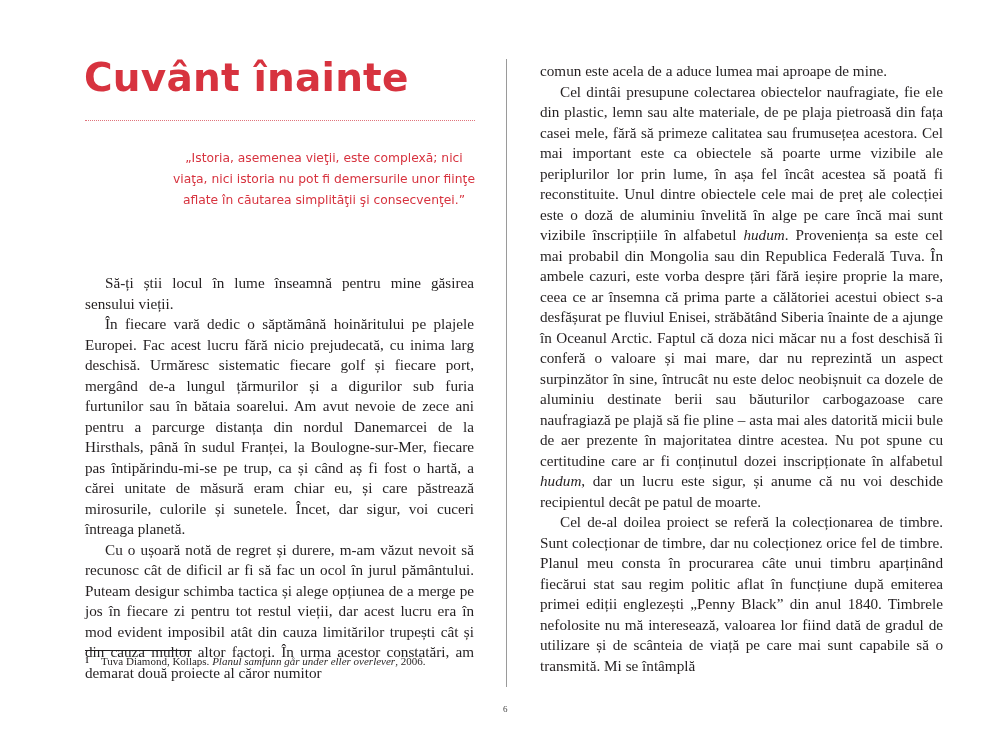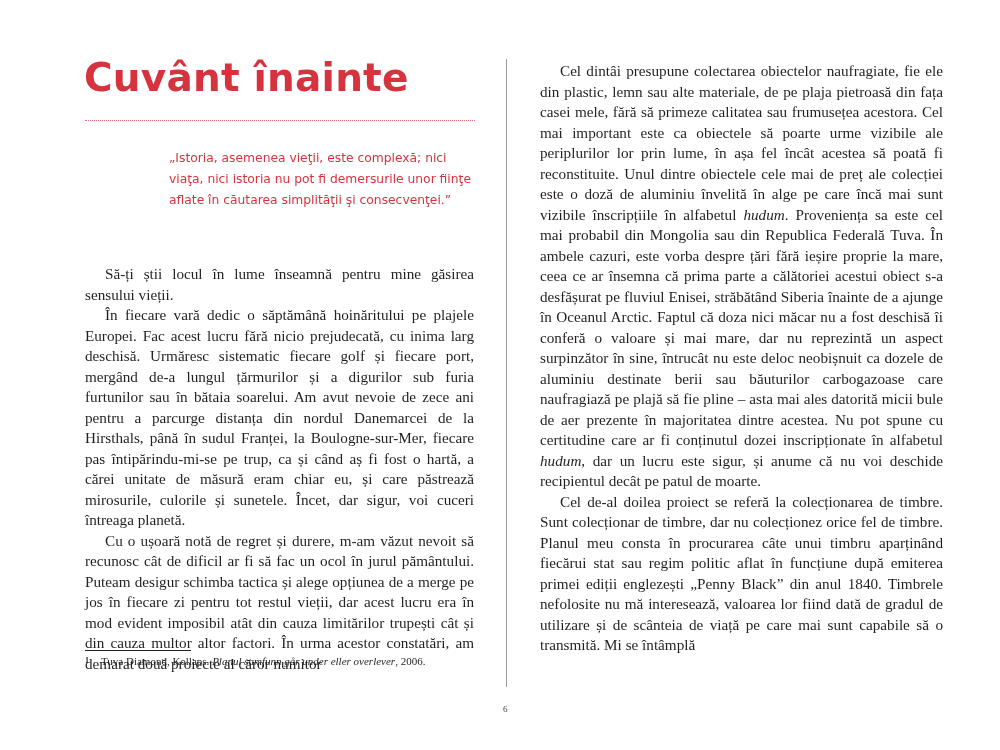--- a/index.html
+++ b/index.html
@@ -9,28 +9,28 @@
   .left { left:0; width:506px; }
   .right { left:507px; width:493px; }
   .divider { position:absolute; left:506px; top:59px; width:1px; height:628px; background:#9a9a9a; }
   .title { position:absolute; left:84px; top:60px; font-family:"DejaVu Sans", "Liberation Sans", sans-serif;
            font-weight:bold; font-size:39px; color:#d7333f; letter-spacing:0.2px; line-height:36px; margin:0; }
   .dotrule { position:absolute; left:85px; top:120px; width:390px; height:0;
              border-top:1px dotted #e0747c; }
   .quote { position:absolute; left:169px; top:148px; width:310px;
            font-family:"DejaVu Sans", "Liberation Sans", sans-serif; font-size:12.3px; line-height:21px;
            color:#d7333f; }
-  .quote p { margin:0; }
+  .quote p { margin:0;text-align:center; }
   .quote .attr { text-align:right; font-style:italic; margin-top:12px; padding-right:6px; }
   .quote .attr sup { font-size:8px; font-style:normal; }
   .body { position:absolute; font-family:"Liberation Serif", "DejaVu Serif", serif;
           font-size:15.2px; line-height:20.5px; text-align:justify; color:#231f20; }
   .body p { margin:0; text-indent:20px; }
   .body p.noindent { text-indent:0; }
-  .left .body { left:85px; top:264px; width:389px; }
+  .left .body { left:85px; top:273px; width:389px; }
   .right .body { left:33px; top:61px; width:403px; }
   .fnrule { position:absolute; left:85px; top:650px; width:106px; height:0; border-top:1px solid #231f20; }
   .footnote { position:absolute; left:85px; top:654px; width:400px;
               font-family:"Liberation Serif", "DejaVu Serif", serif; font-size:11px; line-height:14px; color:#231f20; }
   .footnote .num { display:inline-block; width:16px; font-size:8px; vertical-align:top; font-weight:bold; }
   .pagenum { position:absolute; left:503px; top:704px; font-family:"Liberation Serif", serif; font-size:9px; color:#444; }
   i { font-style:italic; }
 </style>
 </head>
 <body>
@@ -52,18 +52,19 @@
   <div class="fnrule"></div>
   <div class="footnote">
     <span class="num">1</span><span>Tuva Diamond, Kollaps. </span><i>Planul samfunn går under eller overlever</i><span>, 2006.</span>
   </div>
 </div>
 
 <div class="divider"></div>
 
 <div class="page right">
   <div class="body">
+    <p class="noindent">comun este acela de a aduce lumea mai aproape de mine.</p>
     <p><span>Cel dintâi presupune colectarea obiectelor naufragiate, fie ele din plastic, lemn sau alte materiale, de pe plaja pietroasă din fața casei mele, fără să primeze calitatea sau frumusețea acestora. Cel mai important este ca obiectele să poarte urme vizibile ale periplurilor lor prin lume, în așa fel încât acestea să poată fi reconstituite. Unul dintre obiectele cele mai de preț ale colecției este o doză de aluminiu învelită în alge pe care încă mai sunt vizibile înscripțiile în alfabetul </span><i>hudum</i><span>. Proveniența sa este cel mai probabil din Mongolia sau din Republica Federală Tuva. În ambele cazuri, este vorba despre țări fără ieșire proprie la mare, ceea ce ar însemna că prima parte a călătoriei acestui obiect s-a desfășurat pe fluviul Enisei, străbătând Siberia înainte de a ajunge în Oceanul Arctic. Faptul că doza nici măcar nu a fost deschisă îi conferă o valoare și mai mare, dar nu reprezintă un aspect surpinzător în sine, întrucât nu este deloc neobișnuit ca dozele de aluminiu destinate berii sau băuturilor carbogazoase care naufragiază pe plajă să fie pline – asta mai ales datorită micii bule de aer prezente în majoritatea dintre acestea. Nu pot spune cu certitudine care ar fi conținutul dozei inscripționate în alfabetul </span><i>hudum</i><span>, dar un lucru este sigur, și anume că nu voi deschide recipientul decât pe patul de moarte.</span></p>
     <p>Cel de-al doilea proiect se referă la colecționarea de timbre. Sunt colecționar de timbre, dar nu colecționez orice fel de timbre. Planul meu consta în procurarea câte unui timbru aparținând fiecărui stat sau regim politic aflat în funcțiune după emiterea primei ediții englezești „Penny Black” din anul 1840. Timbrele nefolosite nu mă interesează, valoarea lor fiind dată de gradul de utilizare și de scânteia de viață pe care mai sunt capabile să o transmită. Mi se întâmplă</p>
   </div>
 </div>
 
 <div class="pagenum">6</div>
 
 </body></html>

